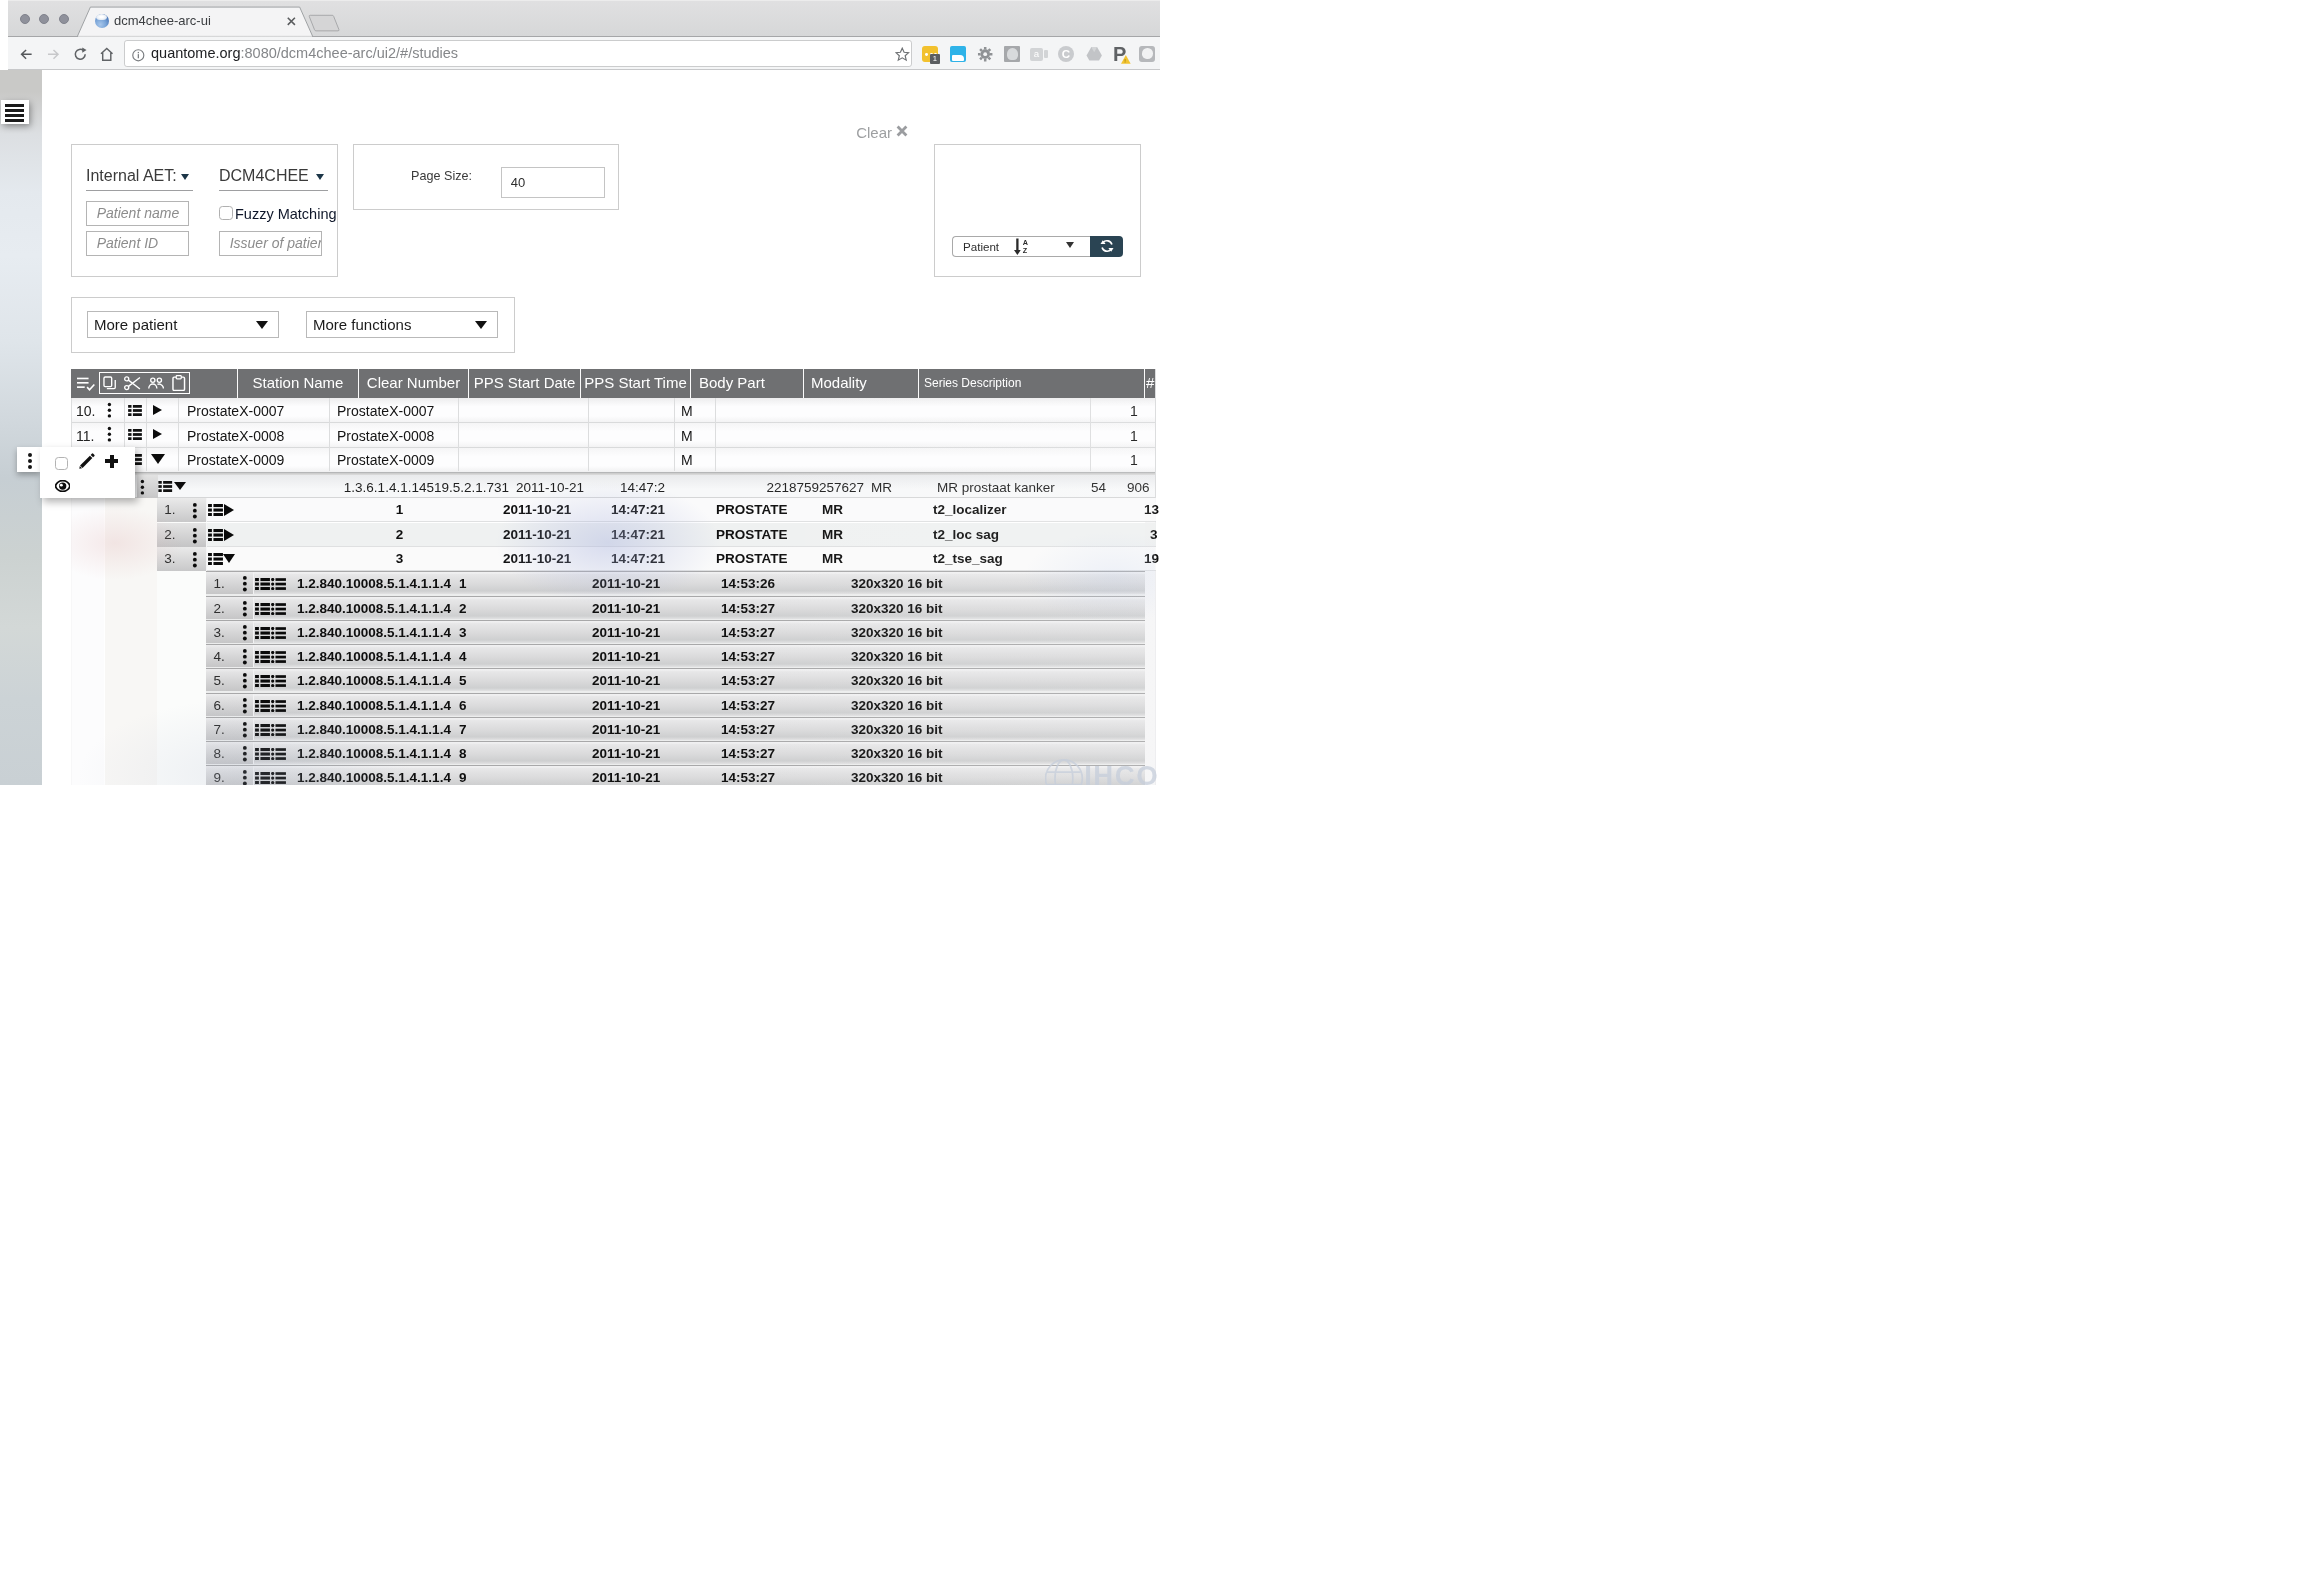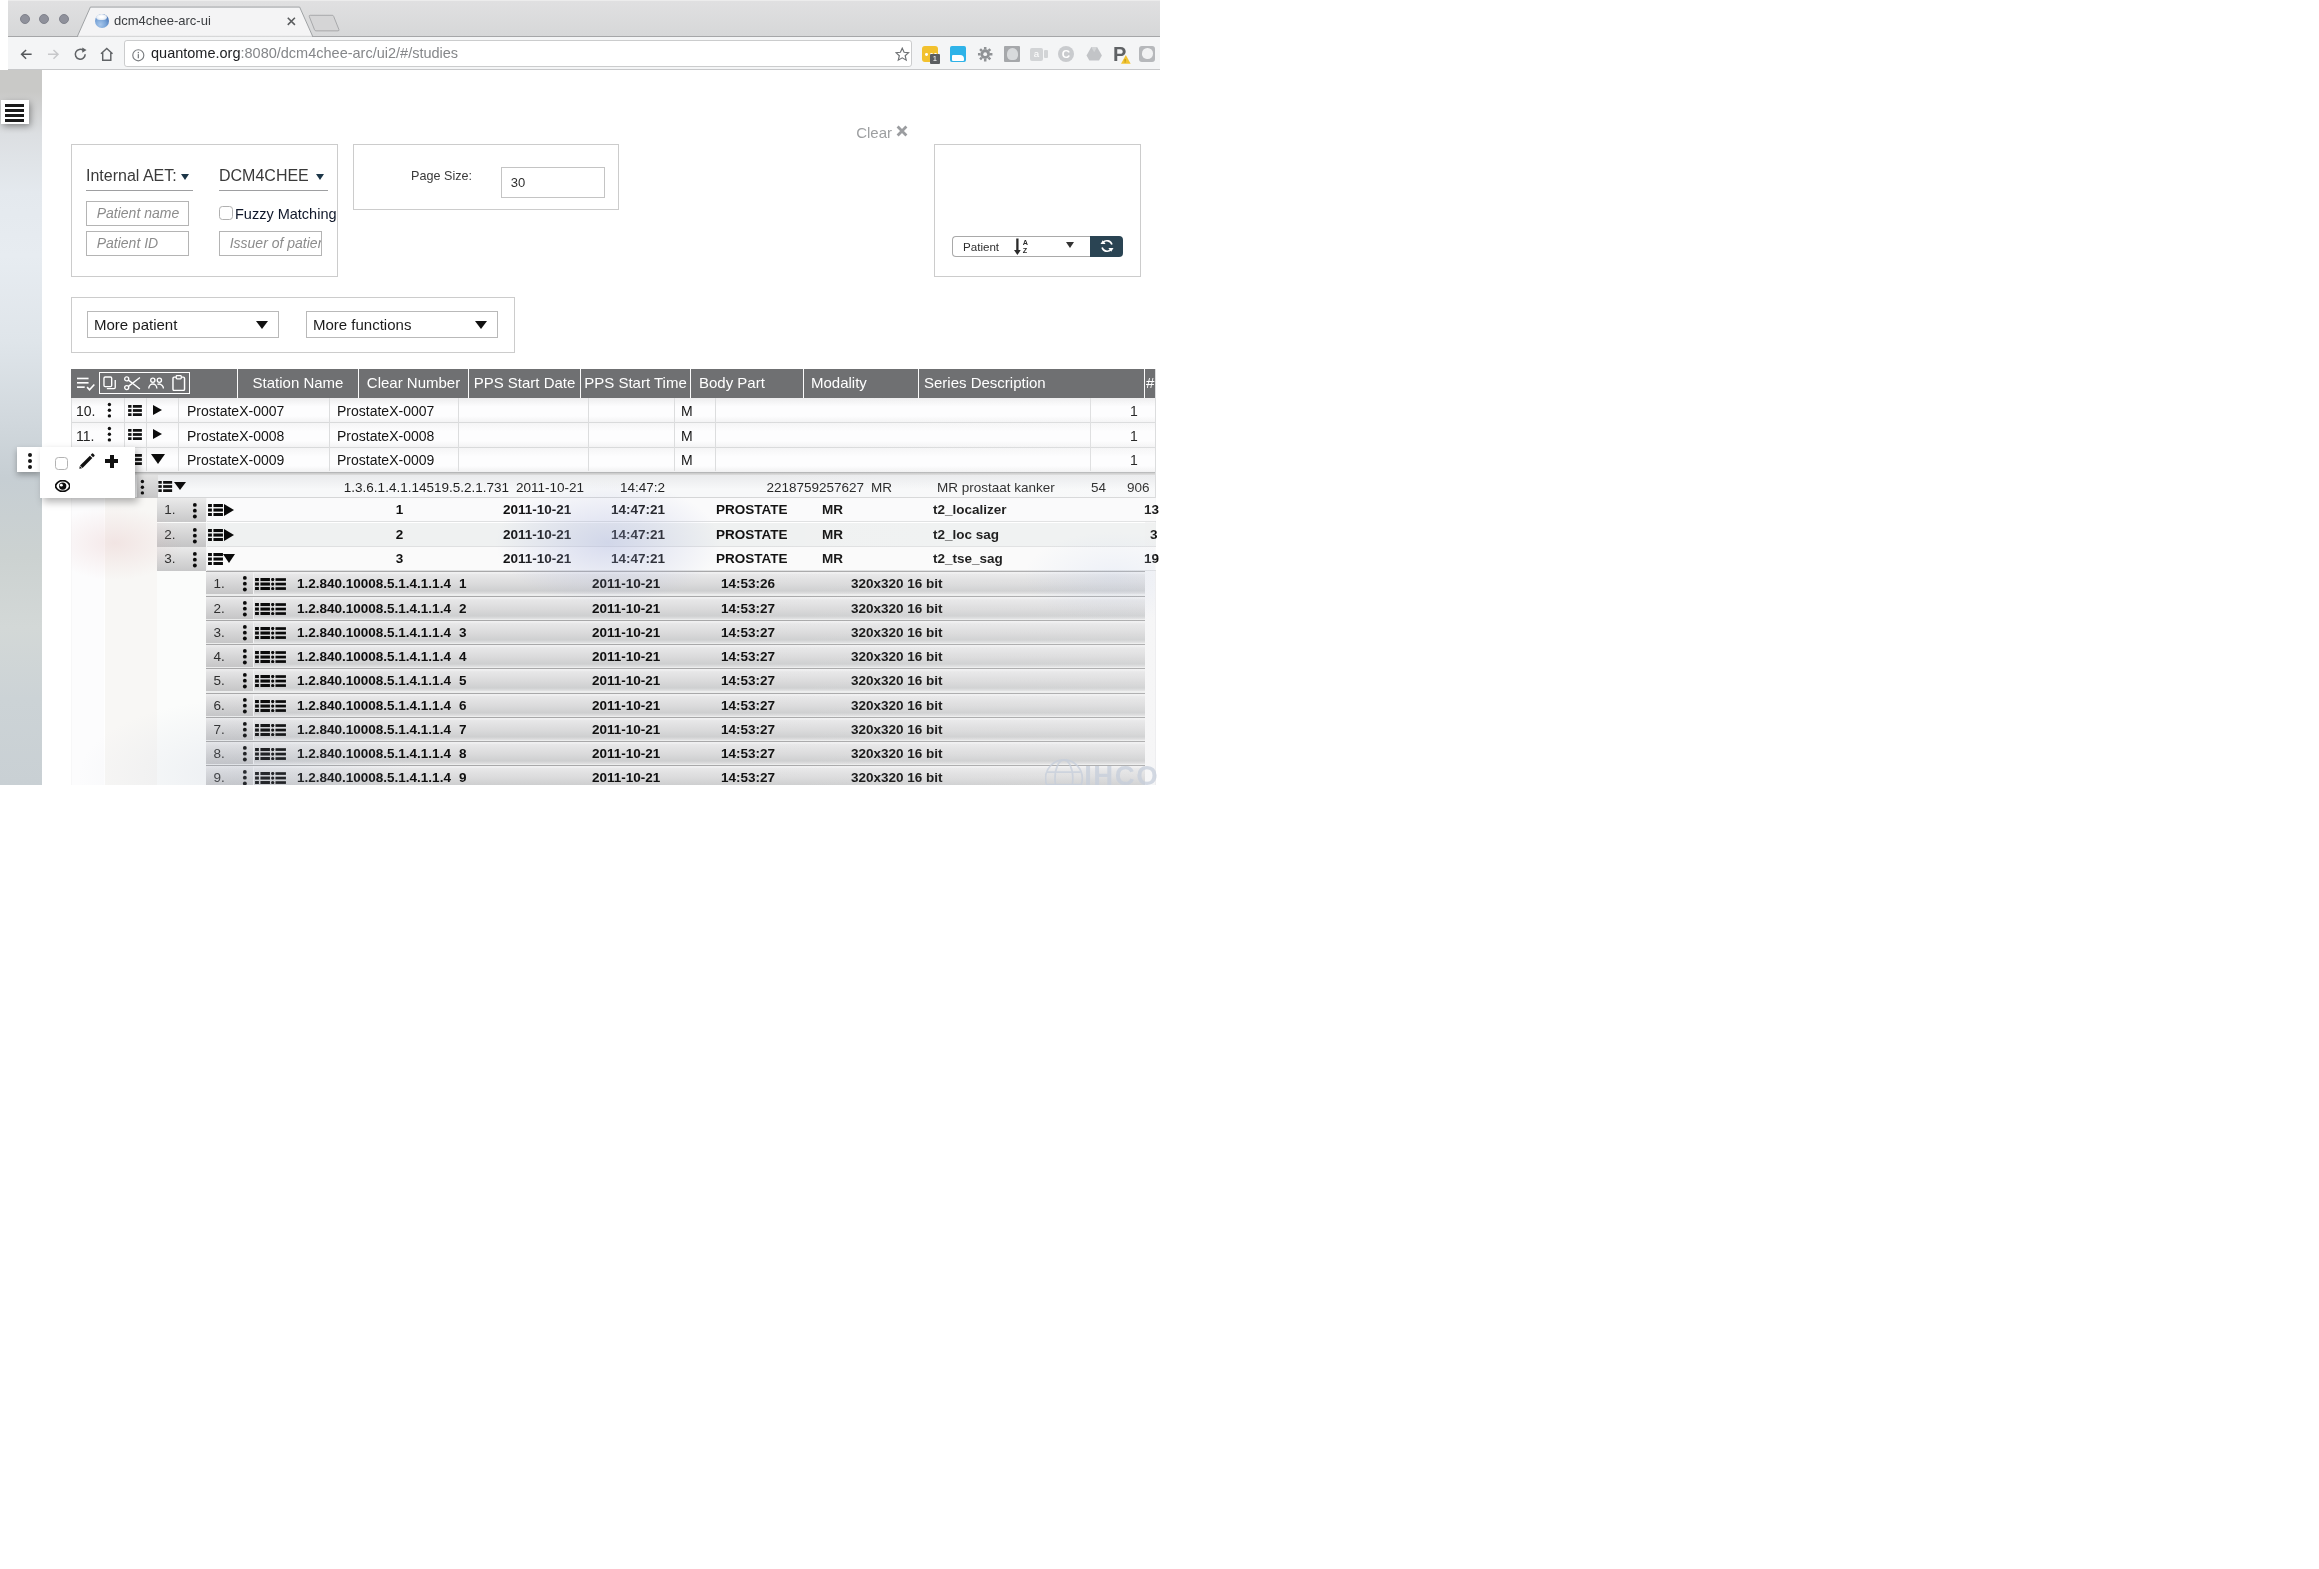--- a/index.html
+++ b/index.html
@@ -138,21 +138,21 @@
   <div class="abs tri-down" style="left:316px;top:104px;border-left-width:4.5px;border-right-width:4.5px;border-top-width:6px;"></div>
   <div class="abs" style="left:219px;top:120px;width:109px;height:1px;background:#9e9fa1;"></div>
   <div class="abs" style="left:86px;top:131px;width:103px;height:25px;border:1px solid #b4b4b4;font-style:italic;color:#8c8c8c;font-size:14px;line-height:23.4px;padding-left:9.7px;">Patient name</div>
   <div class="abs" style="left:219px;top:136px;width:13.7px;height:14px;border:1px solid #b0b0b0;border-radius:3.4px;background:#fff;"></div>
   <div class="abs" style="left:235px;top:136px;font-size:14.5px;color:#0f172a;">Fuzzy Matching</div>
   <div class="abs" style="left:86px;top:161px;width:103px;height:25px;border:1px solid #b4b4b4;font-style:italic;color:#8c8c8c;font-size:14px;line-height:23.4px;padding-left:9.7px;">Patient ID</div>
   <div class="abs" style="left:219px;top:161px;width:103px;height:25px;border:1px solid #b4b4b4;font-style:italic;color:#8c8c8c;font-size:14px;line-height:23.4px;padding-left:9.7px;overflow:hidden;white-space:nowrap;">Issuer of patient</div>
 
   <div class="abs" style="left:353px;top:74px;width:266px;height:66px;border:1px solid #ccc;"></div>
   <div class="abs" style="left:386px;top:99px;width:86px;height:13.5px;font-size:12.6px;color:#3a3a3a;text-align:right;">Page Size:</div>
-  <div class="abs" style="left:501px;top:97px;width:104px;height:31px;border:1px solid #c4c4c4;font-size:13px;color:#2e2e2e;line-height:29px;padding-left:8.7px;">30</div>
+  <div class="abs" style="left:501px;top:97px;width:104px;height:31px;border:1px solid #c4c4c4;font-size:13px;color:#2e2e2e;line-height:29px;padding-left:8.7px;">40</div>
 
   <div class="abs" style="left:934px;top:74px;width:207px;height:133px;border:1px solid #ccc;"></div>
   <div class="abs" style="left:952px;top:166px;width:138px;height:21px;border:1px solid #a9a9a9;border-radius:3.9px 0 0 3.9px;border-right:none;background:#fff;"></div>
   <div class="abs" style="left:963px;top:170px;font-size:11.6px;color:#2e2e2e;">Patient</div>
 
   <svg class="abs" style="left:1014px;top:168px;" width="14.5" height="17.4" viewBox="0 0 15 18">
       <path d="M3.5 0.5 V14" stroke="#2b2b2b" stroke-width="2.4"></path>
       <polygon points="0,12.5 7,12.5 3.5,17.5" fill="#2b2b2b"></polygon>
       <text x="9" y="7" font-size="7.5" font-weight="bold" fill="#2b2b2b" font-family="Liberation Sans">A</text>
       <text x="9" y="16" font-size="7.5" font-weight="bold" fill="#2b2b2b">Z</text>
@@ -219,21 +219,21 @@
       <rect x="1" y="2.2" width="12" height="13.8" rx="1.2" stroke="#fff" stroke-width="1.5" fill="none"></rect>
       <rect x="4.4" y="0.6" width="5.2" height="3.4" rx="0.8" fill="#6f7072" stroke="#fff" stroke-width="1.3"></rect>
     </svg>
 
   <div class="abs" style="left:238px;top:299px;width:120px;height:28.5px;line-height:28.5px;font-size:15px;color:#fff;text-align:center;">Station Name</div>
   <div class="abs" style="left:359px;top:299px;width:109px;height:28.5px;line-height:28.5px;font-size:15px;color:#fff;text-align:center;">Clear Number</div>
   <div class="abs" style="left:469px;top:299px;width:111px;height:28.5px;line-height:28.5px;font-size:15px;color:#fff;text-align:center;">PPS Start Date</div>
   <div class="abs" style="left:581px;top:299px;width:109px;height:28.5px;line-height:28.5px;font-size:15px;color:#fff;text-align:center;">PPS Start Time</div>
   <div class="abs" style="left:699px;top:299px;height:28.5px;line-height:28.5px;font-size:15px;color:#fff;">Body Part</div>
   <div class="abs" style="left:811px;top:299px;height:28.5px;line-height:28.5px;font-size:15px;color:#fff;">Modality</div>
-  <div class="abs" style="left:924px;top:299px;height:28.5px;line-height:28.5px;font-size:15px;color:#fff;">Series Description</div>
+  <div class="abs" style="left:924px;top:299px;height:28.5px;line-height:28.5px;font-size:12px;color:#fff;">Series Description</div>
   <div class="abs" style="left:1146px;top:299px;height:28.5px;line-height:28.5px;font-size:15px;color:#fff;">#I</div>
 
   <div class="abs" style="left:71px;top:328px;width:1085px;height:3.9px;background:linear-gradient(rgba(0,0,0,0.25),rgba(0,0,0,0));"></div>
 
   <div class="abs" style="left:71px;top:328px;width:1084px;height:24px;background:linear-gradient(#ededee,#fdfdfe 35%,#fdfdfe 75%,#f3f3f4);"></div>
   <div class="abs" style="left:71px;top:353px;width:1084px;height:23.5px;background:linear-gradient(#f5f5f6,#fdfdfe 35%,#fdfdfe 75%,#f3f3f4);"></div>
   <div class="abs" style="left:71px;top:378px;width:1084px;height:24px;background:linear-gradient(#f5f5f6,#fdfdfe 35%,#fdfdfe 75%,#f0f0f1);"></div>
   <div class="abs" style="left:71px;top:352px;width:1084px;height:1px;background:#d9dadb;"></div>
   <div class="abs" style="left:71px;top:377px;width:1084px;height:1px;background:#d9dadb;"></div>
 

